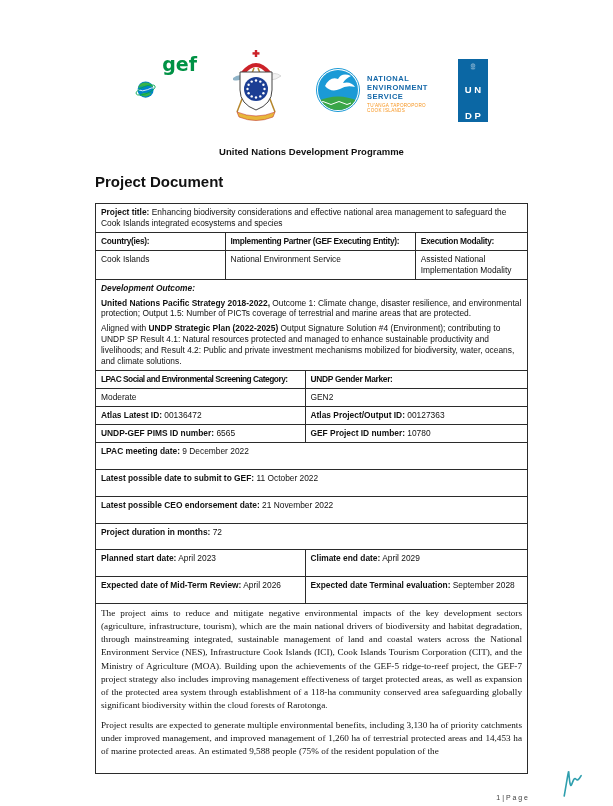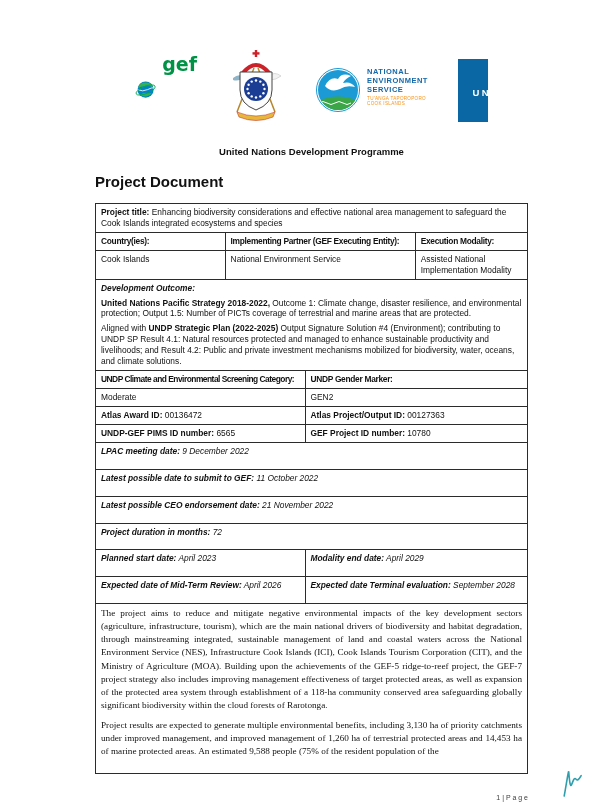--- a/index.html
+++ b/index.html
@@ -20,49 +20,49 @@
   }
 
   
   .logo-row { display: flex; justify-content: center; align-items: center; gap: 30px; height: 88px; }
   .logo-gef { display: flex; flex-direction: row; align-items: center; width: 62px; }
   .gef-word {
     font-size: 19px; font-weight: bold; color: #009245;
     line-height: 0.8; margin-top: -8px; align-self: flex-start; margin-left: 6px;
     font-family: "DejaVu Sans", sans-serif;
   }
-  .logo-nes { display: flex; align-items: flex-start; gap: 6px; }
+  .logo-nes { display: flex; align-items: flex-end; gap: 6px; }
   .nes-text { display: flex; flex-direction: column; }
   .nes-name { font-size: 7.5px; font-weight: bold; color: #1568a9; letter-spacing: 0.5px; line-height: 1.2; }
   .nes-sub  { font-size: 4.6px; color: #f7941d; letter-spacing: 0.3px; margin-top: 2px; }
   .nes-sub2 { font-size: 4.6px; color: #f7941d; letter-spacing: 0.3px; }
   .undp-box {
     width: 30px; height: 63px; background: #0b67a4;
-    display: flex; flex-direction: row; align-items: center;
+    display: flex; flex-direction: column; align-items: center;
     padding-top: 3px; box-sizing: border-box; gap: 12px;
   }
   .undp-letters { color: #fff; font-weight: bold; font-size: 9.5px; line-height: 1.25; letter-spacing: 2.5px; text-align: center; margin-left: 2.5px; margin-top: 2px; }
 
   
   .title-org { margin-top: 12px; text-align: center; font-weight: bold; font-size: 9.5px; }
   .title-doc { margin-top: 16px; text-align: left; font-weight: bold; font-size: 15px; }
 
   
   .doc-table { width: 100%; border-collapse: collapse; table-layout: fixed; margin-top: 13px; }
   .doc-table td {
     border: 1px solid #2b2b2b;
     padding: 3px 5px;
     vertical-align: top;
     font-size: 8.4px; line-height: 1.3;
     overflow: hidden;
   }
   .b { font-weight: bold; margin-top: 16px; }
   .lbl { font-weight: bold; font-size: 8px; letter-spacing: -0.3px; white-space: nowrap; }
   .xtight { letter-spacing: -0.5px; }
-  .doc-table td.gap { padding-bottom: 12px; font-style: italic; }
+  .doc-table td.gap { padding-bottom: 12px; }
   .co-label { font-weight: bold; font-style: italic; }
   .co-para { margin: 4px 0 0 0; }
   .summary-cell { padding: 4px 6px 6px 6px; }
   .summary-cell p {
     margin: 0 0 7px 0;
     font-family: "Liberation Serif", serif;
     font-size: 9.2px; line-height: 1.42;
     text-align: justify;
   }
   .summary-cell p:last-child { margin-bottom: 12px; }
@@ -185,31 +185,31 @@
 
     <tr>
       <td colspan="4">
         <div class="co-label">Development Outcome:</div>
         <p class="co-para"><span class="b">United Nations Pacific Strategy 2018-2022,</span><span> Outcome 1: Climate change, disaster resilience, and environmental protection; Output 1.5: Number of PICTs coverage of terrestrial and marine areas that are protected.</span></p>
         <p class="co-para"><span>Aligned with </span><span class="b">UNDP Strategic Plan (2022-2025)</span><span> Output Signature Solution #4 (Environment); contributing to UNDP SP Result 4.1: Natural resources protected and managed to enhance sustainable productivity and livelihoods; and Result 4.2: Public and private investment mechanisms mobilized for biodiversity, water, oceans, and climate solutions.</span></p>
       </td>
     </tr>
 
     <tr>
-      <td colspan="2" class="lbl xtight">UNDP Climate and Environmental Screening Category:</td>
+      <td colspan="2" class="lbl xtight">LPAC Social and Environmental Screening Category:</td>
       <td colspan="2" class="lbl">UNDP Gender Marker:</td>
     </tr>
     <tr>
       <td colspan="2">Moderate</td>
       <td colspan="2">GEN2</td>
     </tr>
 
     <tr>
       <td colspan="2">
-        <span class="b">Atlas Award ID:</span>
+        <span class="b">Atlas Latest ID:</span>
         <span>00136472</span>
       </td>
       <td colspan="2">
         <span class="b">Atlas Project/Output ID:</span>
         <span>00127363</span>
       </td>
     </tr>
 
     <tr>
       <td colspan="2">
@@ -249,21 +249,21 @@
         <span>72</span>
       </td>
     </tr>
 
     <tr>
       <td colspan="2" class="gap">
         <span class="b">Planned start date:</span>
         <span>April 2023</span>
       </td>
       <td colspan="2" class="gap">
-        <span class="b">Modality end date:</span>
+        <span class="b">Climate end date:</span>
         <span>April 2029</span>
       </td>
     </tr>
 
     <tr>
       <td colspan="2" class="gap">
         <span class="b">Expected date of Mid-Term Review:</span>
         <span>April 2026</span>
       </td>
       <td colspan="2" class="gap">

